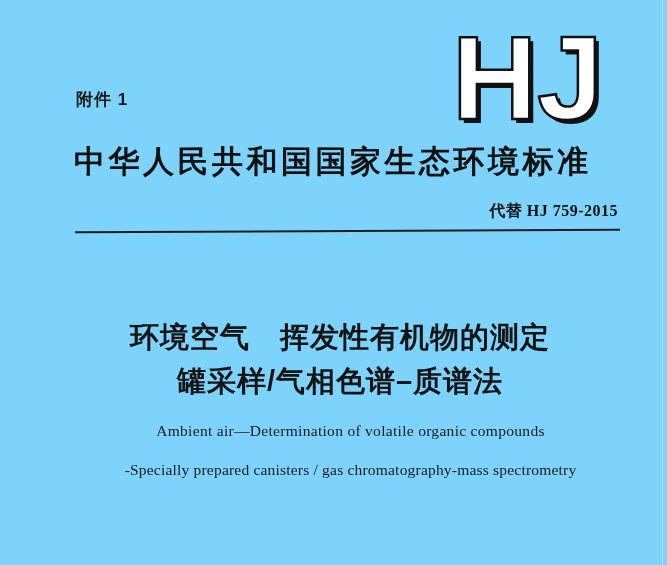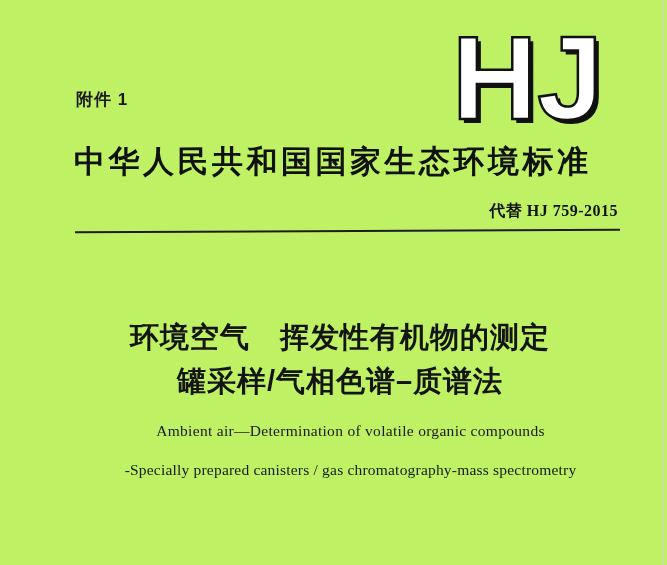--- a/index.html
+++ b/index.html
@@ -7,21 +7,21 @@
   body {
     background: #ffffff;
     font-family: "Liberation Sans", sans-serif;
     color: #1c1c1c;
     overflow: hidden;
   }
   .page {
     position: relative;
     width: 667px;
     height: 565px;
-    background: #bef264;
+    background: #7dd3fc;
   }
   .scan-edge-right {
     position: absolute;
     left: 662px; top: 0; width: 1px; height: 565px;
     background: #d2d2d2;
   }
   .attachment-label {
     position: absolute;
     left: 76px; top: 88px;
     font-size: 17px;

